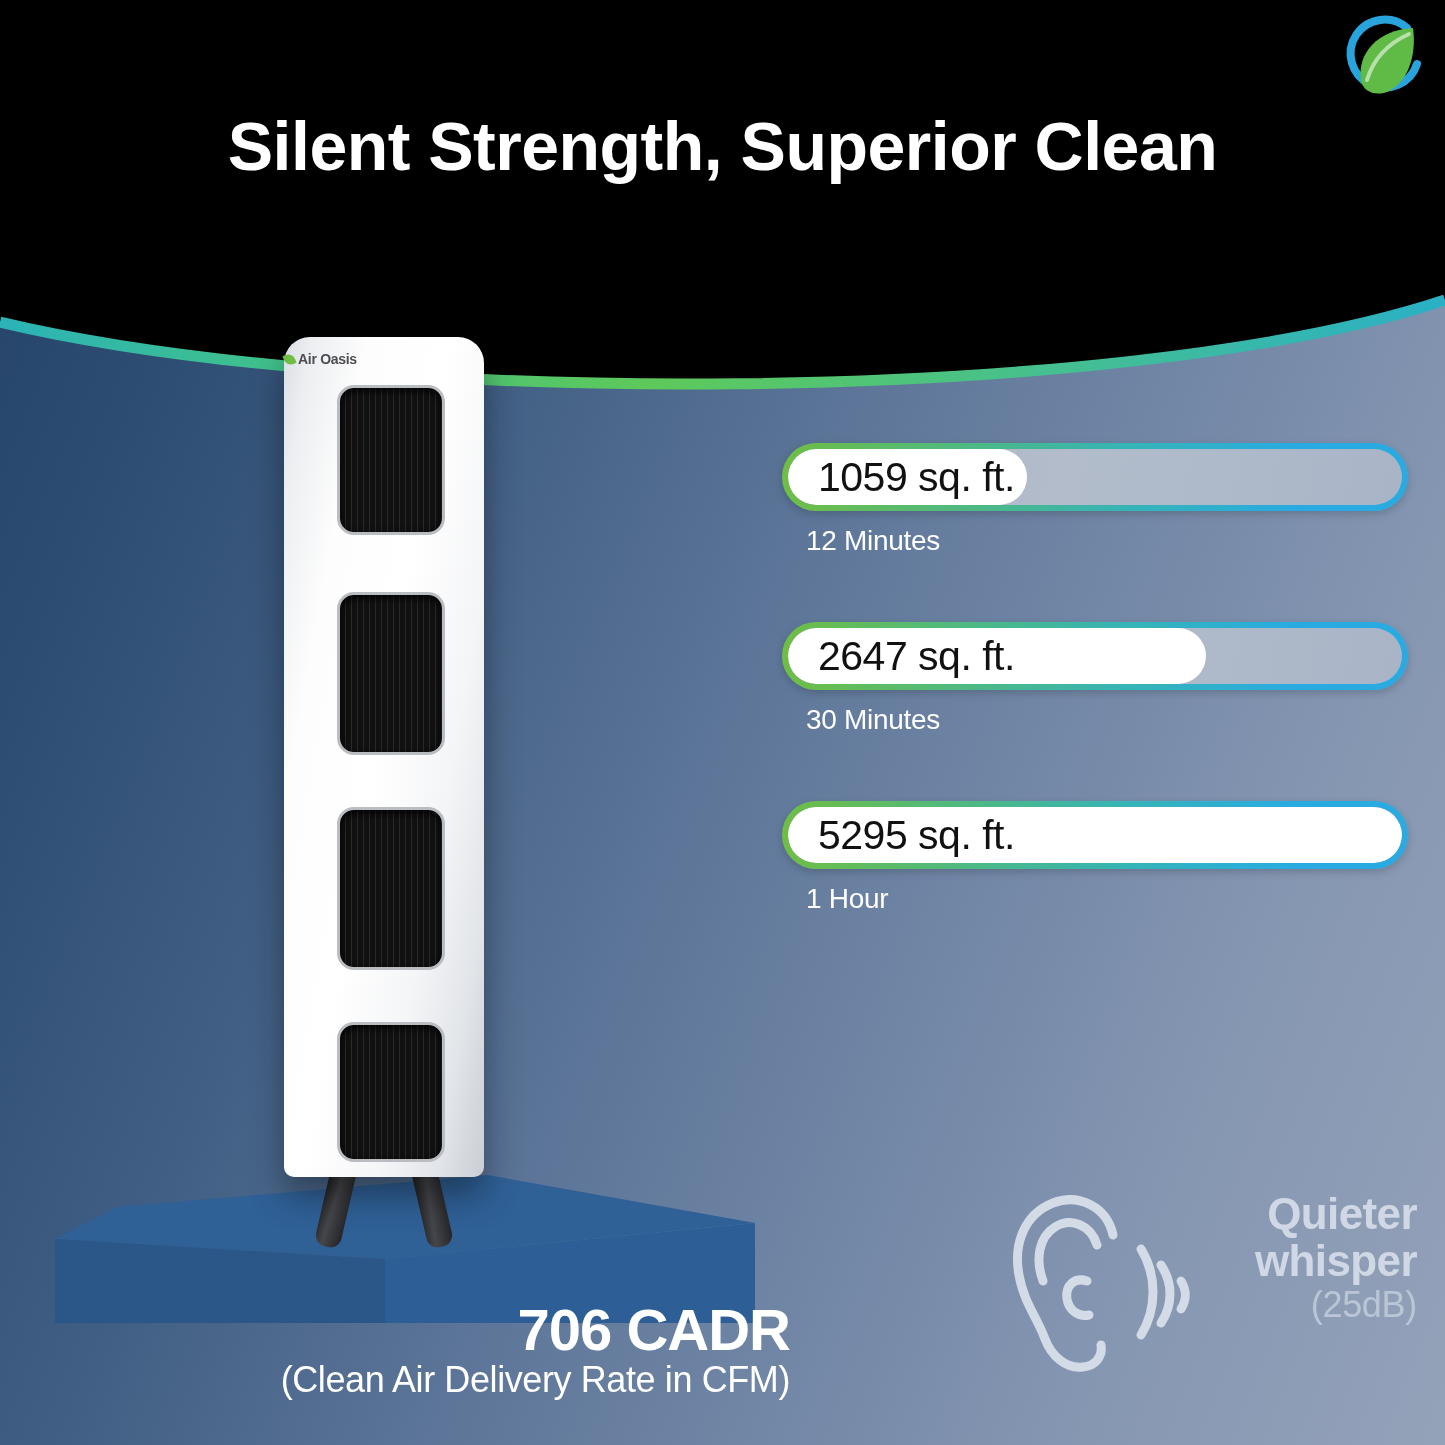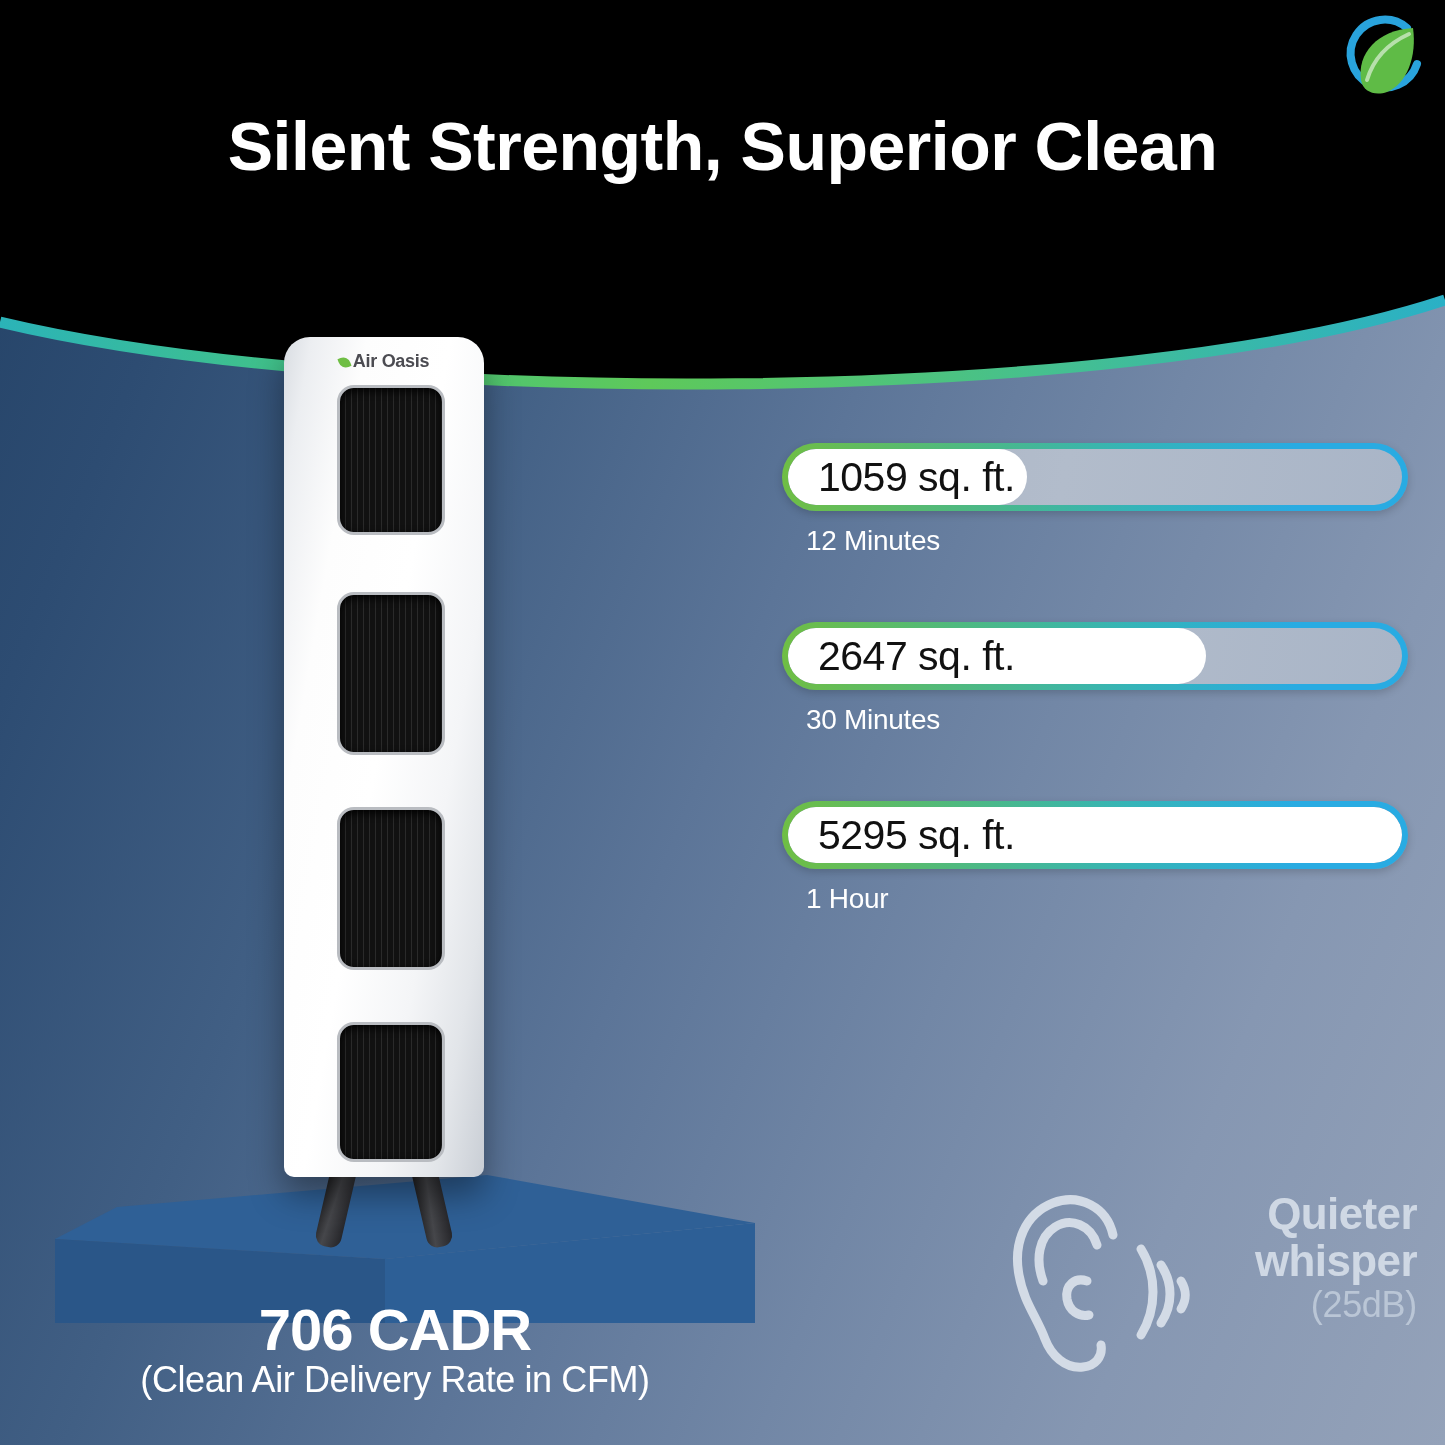--- a/index.html
+++ b/index.html
@@ -81,22 +81,21 @@
     border-radius:26px 26px 10px 10px;
     background:linear-gradient(100deg,
       #d9dde2 0%, #eceef1 8%, #fdfdfd 24%, #ffffff 48%,
       #f4f5f7 70%, #e2e5e9 86%, #c9ced5 100%);
     box-shadow:0 18px 34px rgba(0,0,0,0.38);
   }
   .device-logo {
     position:absolute;
     left:0; top:14px;
     width:200px;
-    text-align:center;
-    font-size:18px;
+    font-size:14px;
     font-weight:700;
     color:#4c4c52;
     letter-spacing:-0.3px;
     white-space:nowrap;
   }
   .device-logo .leaf {
     display:inline-block;
     width:11px; height:11px;
     border-radius:0 70% 0 70%;
     background:#6fbe44;
@@ -129,21 +128,21 @@
     border-radius:7px 7px 11px 11px;
   }
   .leg.l-left  { left:50px;  transform:rotate(13deg);  transform-origin:top center; }
   .leg.l-right { left:124px; transform:rotate(-13deg); transform-origin:top center; }
 
   
   .cadr {
     position:absolute;
     left:0; top:1300px;
     width:790px;
-    text-align:center;
+    text-align:right;
     color:#ffffff;
   }
   .cadr-value {
     font-size:58px;
     font-weight:700;
     letter-spacing:-1px;
     line-height:1.02;
   }
   .cadr-caption {
     font-size:36px;

